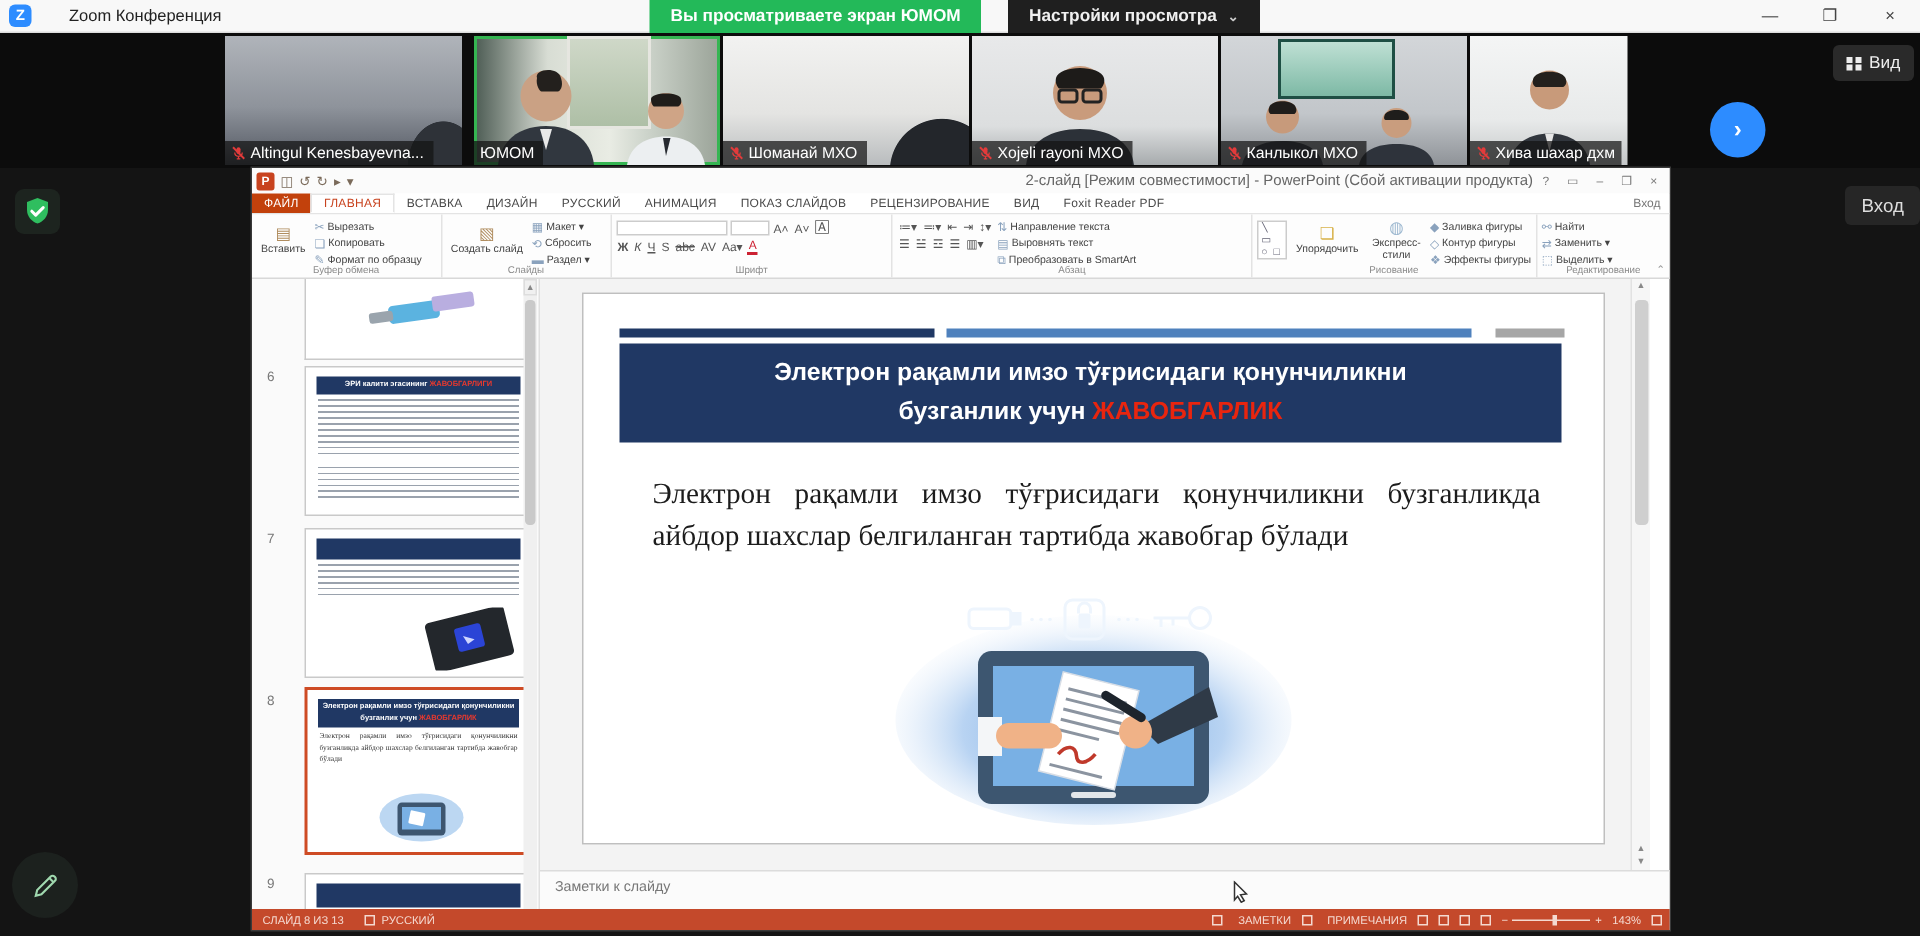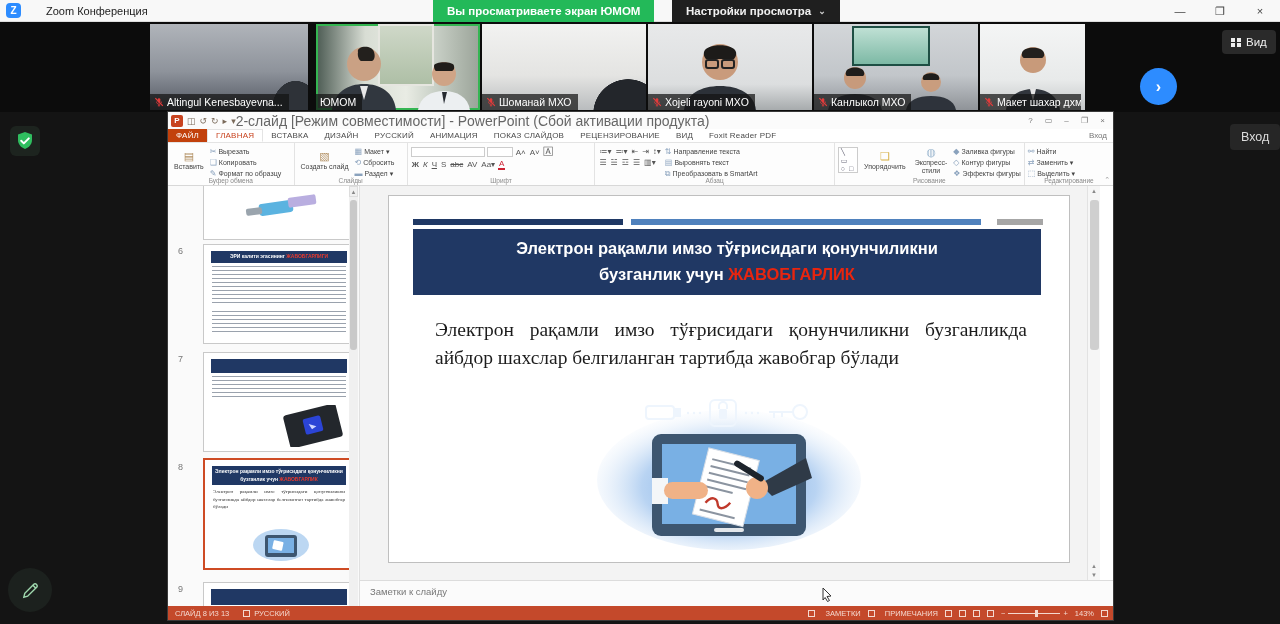--- a/index.html
+++ b/index.html
@@ -42,21 +42,21 @@
   .shield{position:absolute;left:10px;top:126px;width:30px;height:30px;border-radius:6px;background:#1d241f;display:flex;align-items:center;justify-content:center;}
   .pencil-btn{position:absolute;left:8px;top:568px;width:44px;height:44px;border-radius:50%;background:#1c211e;display:flex;align-items:center;justify-content:center;color:#bfe6c9;font-size:17px;}
   .signin-zoom{position:absolute;left:1230px;top:124px;height:26px;background:#262626;border-radius:4px;color:#ddd;font-size:12.5px;display:flex;align-items:center;padding:0 11px;}
 
   
   .ppt{position:absolute;left:168px;top:112px;width:945px;height:508px;background:#fff;box-shadow:0 0 0 1px #3a3a3a;font-family:"Liberation Sans",sans-serif;}
   .ppt-titlebar{position:absolute;left:0;top:0;width:100%;height:17px;background:#fbfbfb;display:flex;align-items:center;}
   .qat{display:flex;align-items:center;gap:4px;padding-left:3px;}
   .ppt-ic{width:12px;height:12px;background:#c8431f;border-radius:2px;color:#fff;font-size:8px;font-weight:bold;text-align:center;line-height:12px;}
   .qat .g{font-size:9px;color:#7a6a5a;}
-  .ppt-title{flex:1;text-align:left;font-size:14px;color:#666;white-space:nowrap;overflow:hidden;}
+  .ppt-title{flex:1;text-align:right;font-size:10px;color:#666;white-space:nowrap;overflow:hidden;}
   .ppt-winbtns{display:flex;gap:1px;padding-right:2px;}
   .ppt-winbtns span{font-size:8px;color:#777;width:17px;text-align:center;}
   .ppt-tabs{position:absolute;left:0;top:17px;width:100%;height:14px;background:#fff;display:flex;align-items:stretch;border-bottom:1px solid #e4e4e4;}
   .ppt-tab{font-size:8px;color:#4a4a4a;padding:0 8px;display:flex;align-items:center;letter-spacing:.2px;}
   .ppt-tab.file{background:#c2410c;color:#fff;}
   .ppt-tab.active{color:#c8431f;border:1px solid #e4e4e4;border-bottom:1px solid #fff;background:#fff;}
   .ppt-signin{margin-left:auto;font-size:8px;color:#777;padding-right:6px;display:flex;align-items:center;}
 
   
   .ribbon{position:absolute;left:0;top:31px;width:100%;height:43px;background:#fdfdfd;border-bottom:1px solid #d8d8d8;display:flex;}
@@ -230,21 +230,21 @@
         <path d="M4 70c2-14 13-21 27-21s25 7 27 21z" fill="#31363d"></path>
           <path d="M28 49h6l-3 12z" fill="#e6e6e6"></path>
       </svg>
       <div class="label">
         <svg class="micoff" width="10" height="10" viewBox="0 0 12 12">
             <rect x="4.4" y="1.4" width="3.2" height="5.4" rx="1.6" fill="#e23b3b"></rect>
             <path d="M3 5.6c0 1.8 1.3 3 3 3s3-1.2 3-3" stroke="#e23b3b" fill="none"></path>
             <path d="M6 8.6v2M4.6 10.6h2.8" stroke="#e23b3b"></path>
             <path d="M1.6 1.4l9 9.2" stroke="#e23b3b" stroke-width="1.5"></path>
           </svg>
-        <span>Макет шахар дхм</span>
+        <span>Хива шахар дхм</span>
       </div>
     </div>
 
     <div class="next-btn">
       <span>›</span>
     </div>
     <div class="view-btn">
       <span class="grid-ic"></span>
       <span>Вид</span>
     </div>

